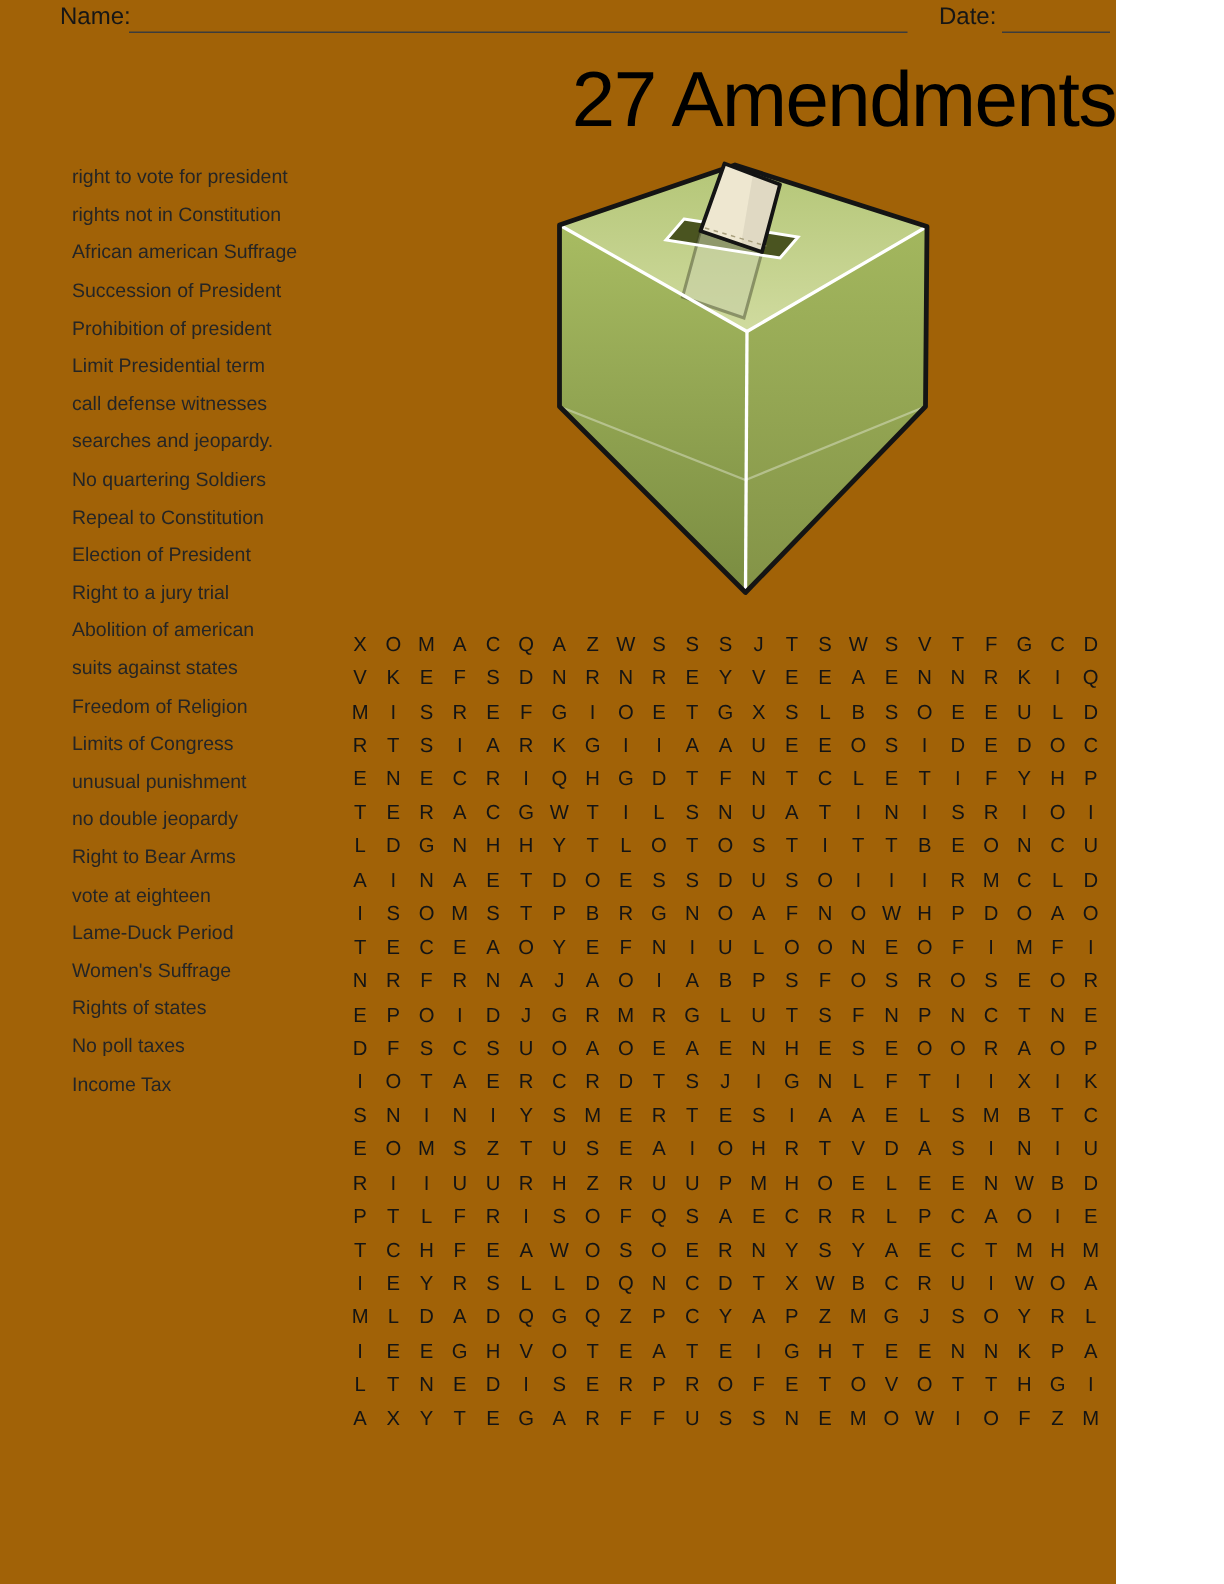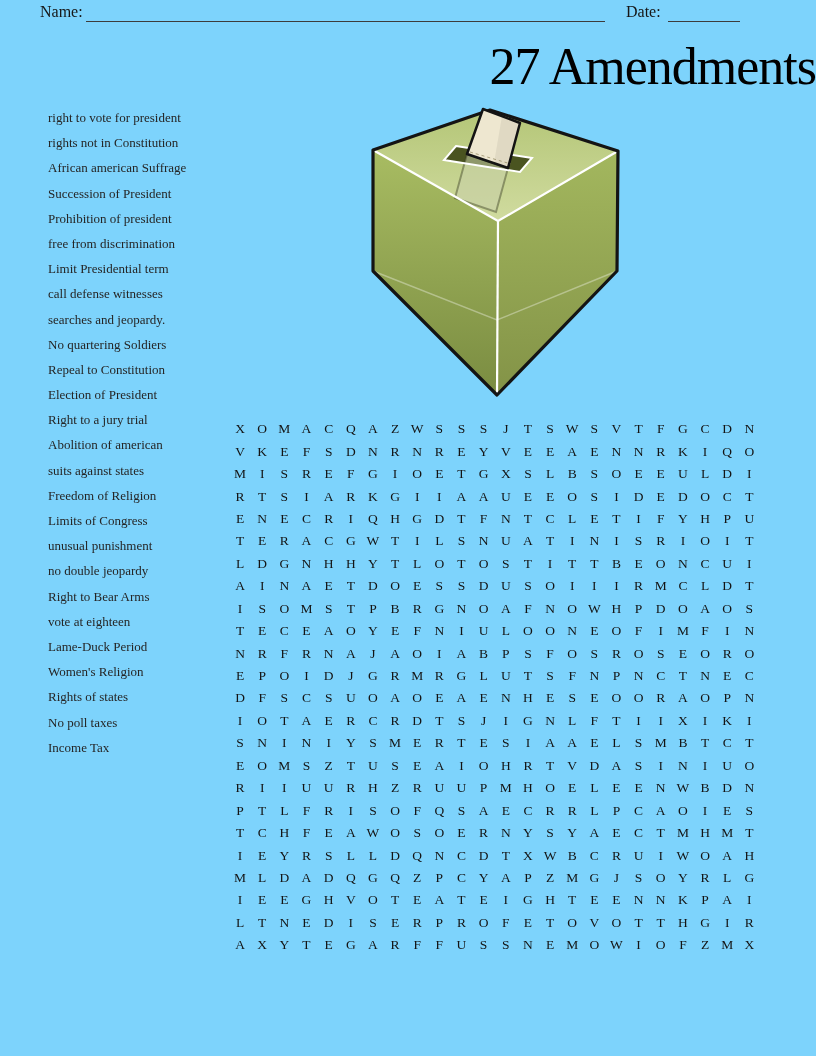--- a/index.html
+++ b/index.html
@@ -1,18 +1,18 @@
 <!DOCTYPE html>
 <html><head>
 <meta charset="utf-8">
 <style>
   html,body{margin:0;padding:0;background:#fff;}
   .page{
-    position:relative;width:816px;height:1056px;background:#7dd3fc;
-    font-family:Liberation Serif, serif;overflow:hidden;
+    position:relative;width:744px;height:1056px;background:#a16207;
+    font-family:Liberation Sans, sans-serif;overflow:hidden;
   }
   .hdr-label{position:absolute;font-size:16px;color:#161616;}
   .hdr-line{position:absolute;height:0;border-bottom:1.6px solid #3c3c3c;}
   .title{
     position:absolute;top:37px;left:0;width:100%;text-align:right;
     font-size:52px;font-weight:400;letter-spacing:-1px;color:#000;
   }
   .word-list{position:absolute;left:48px;top:105px;}
   .word{
     height:25.2px;line-height:25.2px;font-size:13px;color:#252525;
@@ -76,38 +76,37 @@
     <polygon points="134,10 152,17 140,62 126,57" fill="rgba(0,0,0,0.06)"></polygon>
     <line x1="102" y1="46" x2="143" y2="58" stroke="rgba(140,130,90,0.7)" stroke-width="1" stroke-dasharray="3,3"></line>
   </svg>
 
   <div class="word-list">
       <div class="word">right to vote for president</div>
       <div class="word">rights not in Constitution</div>
       <div class="word">African american Suffrage</div>
       <div class="word">Succession of President</div>
       <div class="word">Prohibition of president</div>
-      <div class="word">free from discrimination</div>
       <div class="word">Limit Presidential term</div>
       <div class="word">call defense witnesses</div>
       <div class="word">searches and jeopardy.</div>
       <div class="word">No quartering Soldiers</div>
       <div class="word">Repeal to Constitution</div>
       <div class="word">Election of President</div>
       <div class="word">Right to a jury trial</div>
       <div class="word">Abolition of american</div>
       <div class="word">suits against states</div>
       <div class="word">Freedom of Religion</div>
       <div class="word">Limits of Congress</div>
       <div class="word">unusual punishment</div>
       <div class="word">no double jeopardy</div>
       <div class="word">Right to Bear Arms</div>
       <div class="word">vote at eighteen</div>
       <div class="word">Lame-Duck Period</div>
-      <div class="word">Women's Religion</div>
+      <div class="word">Women's Suffrage</div>
       <div class="word">Rights of states</div>
       <div class="word">No poll taxes</div>
       <div class="word">Income Tax</div>
     </div>
 
   <div class="grid">
       <span class="cell">X</span>
       <span class="cell">O</span>
       <span class="cell">M</span>
       <span class="cell">A</span>

